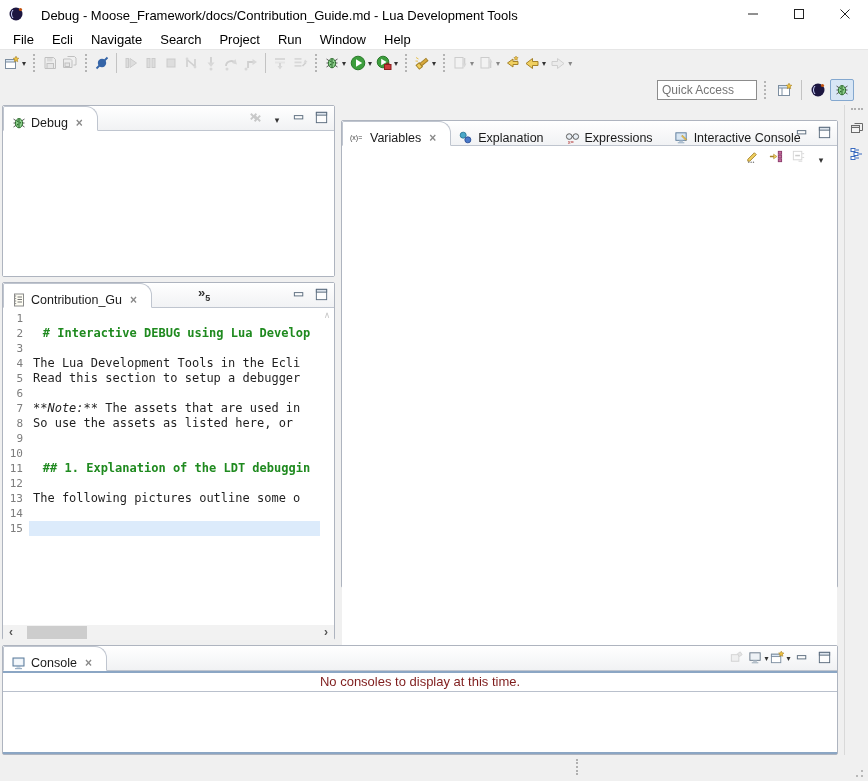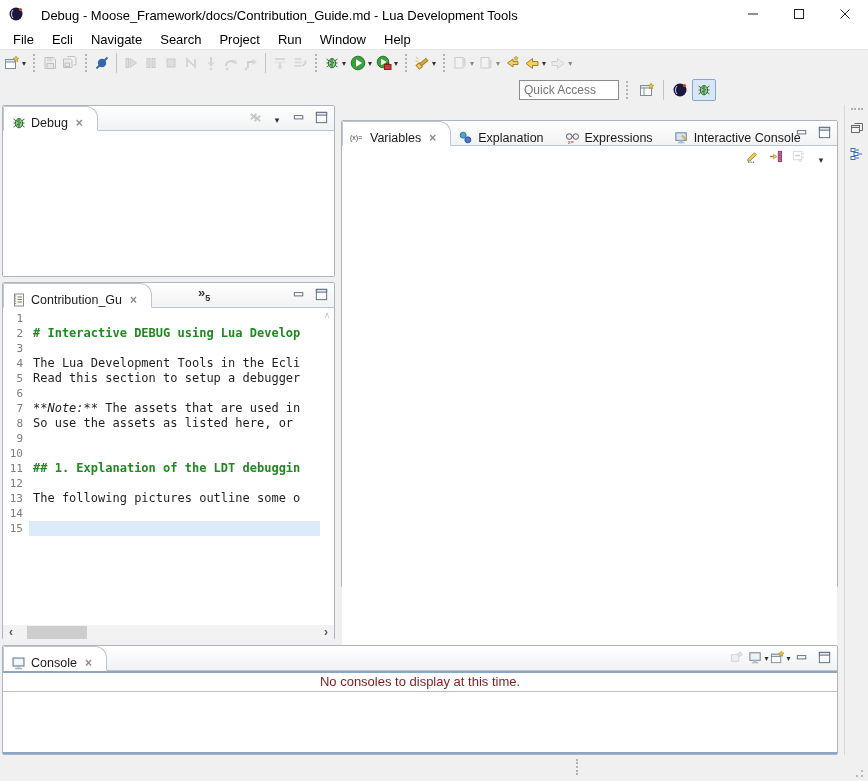--- a/index.html
+++ b/index.html
@@ -39,21 +39,21 @@
   }
   .tbtn { display:inline-flex; align-items:center; height:22px; padding:0 2px; background:transparent; border:none; }
   .tbtn .ic { width:16px; height:16px; display:inline-block; }
   .tbtn .ic svg { width:16px; height:16px; display:block; }
   .tbtn.disabled { opacity:.55; }
   .dd { font-size:8px; color:#333; margin-left:2px; }
   .sep-line { width:1px; height:20px; background:#c3c3c3; margin:0 4px; }
   .sep-dots { width:2px; height:18px; border-left:2px dotted #b4b4b4; margin:0 5px; }
 
   .row2 {
-    position:absolute; left:0; top:76px; width:716px; height:28px;
+    position:absolute; left:0; top:76px; width:854px; height:28px;
     background:#f0f0f0; display:flex; align-items:center; justify-content:flex-end;
     padding-right:0;
   }
   .qa-input {
     width:100px; height:20px; border:1px solid #8c8c8c; background:#fff;
     font-family:"Liberation Sans",sans-serif; font-size:12px; color:#444; padding:0 4px;
   }
   .persp-btn { display:inline-flex; align-items:center; justify-content:center;
     width:24px; height:22px; border:1px solid transparent; border-radius:2px; background:transparent; }
   .persp-btn.active { background:#d8e6f5; border-color:#84a8cf; }
@@ -102,21 +102,21 @@
   .cline { display:flex; height:15px; align-items:center; }
   .cline .num {
     width:26px; text-align:right; padding-right:6px; flex:none;
     font-family:"DejaVu Sans Mono", monospace; font-size:11px; color:#7d7d7d;
   }
   .cline .code {
     flex:1; height:15px; line-height:15px; white-space:pre; overflow:hidden;
     font-family:"DejaVu Sans Mono", monospace; font-size:12px; color:#1f1f1f;
     padding-left:4px;
   }
-  .cline.heading .code { color:#1f8a1f; font-weight:bold; }
+  .cline.heading .code { color:#1f8a1f; font-weight:bold;text-align:center; }
   .cline.current .code { background:#dcebfb; }
   .code .md-italic { font-style:italic; }
   .vscroll {
     position:absolute; right:0; top:0; width:14px; height:332px; background:#fff;
     display:flex; flex-direction:column; justify-content:space-between; align-items:center;
     padding:2px 0; color:#c9c9c9; font-size:9px;
   }
   .hscroll {
     position:absolute; left:0; bottom:0; width:331px; height:15px; background:#f2f2f2;
     display:flex; align-items:center;

